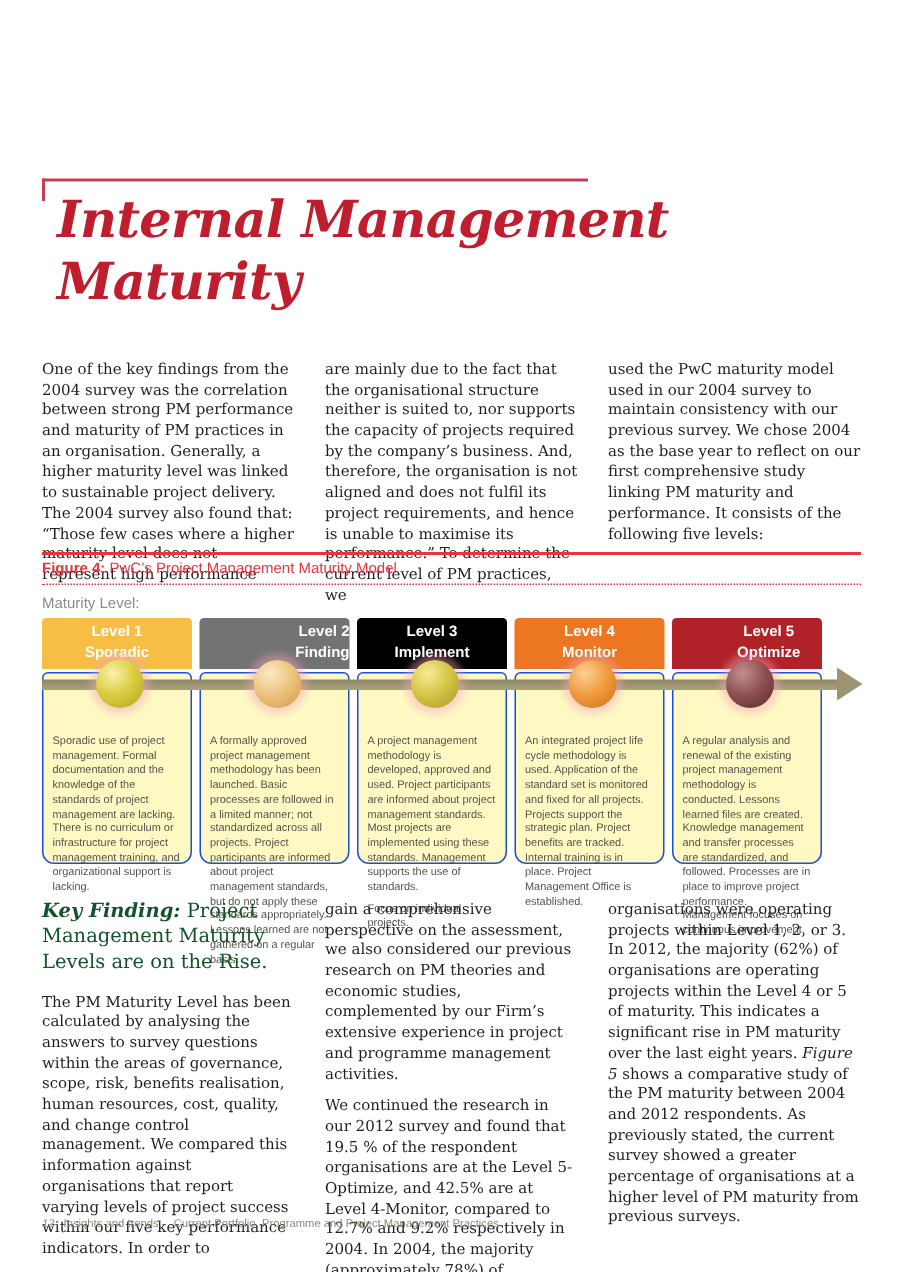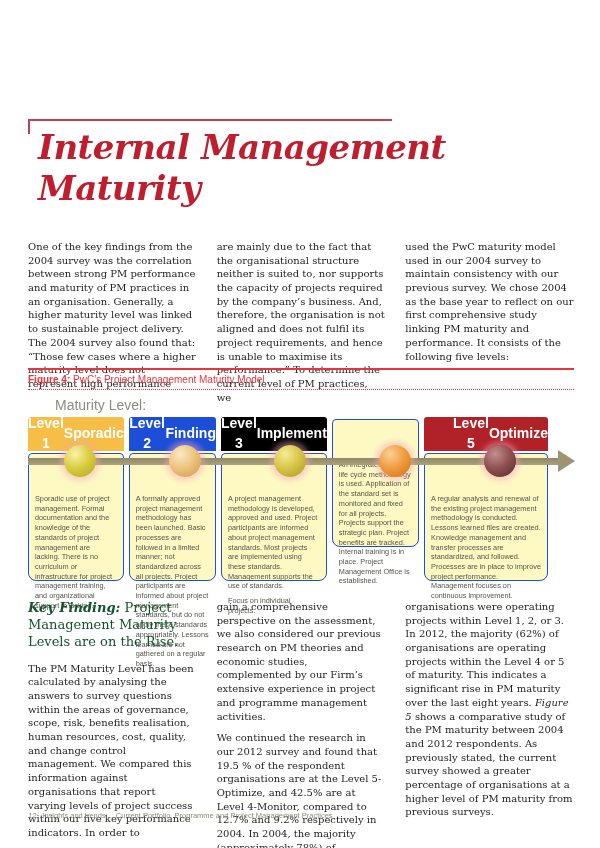--- a/index.html
+++ b/index.html
@@ -25,32 +25,32 @@
   .body-serif {
     font-family:"DejaVu Serif", serif; font-size:10px; line-height:1.37;
     color:#1e1e1e; text-align:left;
   }
   
   .figure { position:absolute; left:28px; top:368px; width:546px; }
   .fig-rule-top { height:2px; background:#e8353d; }
   .fig-caption { margin-top:4px; font-size:10px; color:#e8353d; }
   .fig-caption .b { font-weight:bold; }
   .fig-rule-dotted { margin-top:4px; border-top:1px dotted #e8353d; }
-  .fig-maturity-label { margin-top:7px; font-size:14px; color:#8c8c86;margin-left:27px; }
+  .fig-maturity-label { margin-top:7px; font-size:10px; color:#8c8c86; }
   .fig-cols {
     position:relative; margin-top:4px; width:520px;
     display:grid; grid-template-columns:repeat(5,1fr); column-gap:5px;
   }
   .fig-header {
-    height:34px; display:flex; flex-direction:row; align-items:center; justify-content:center;
-    color:#ffffff; font-weight:bold; font-size:14px; line-height:1.4;
+    height:34px; display:flex; flex-direction:column; align-items:center; justify-content:center;
+    color:#ffffff; font-weight:bold; font-size:10px; line-height:1.4;
     border-radius:3px 3px 0 0; text-align:center;
   }
   .hdr1 { background:#f6be45; }
-  .hdr2 { background:#1d4ed8; }
+  .hdr2 { background:#737373;align-items:flex-end; }
   .hdr3 { background:#000000; }
   .hdr4 { background:#ed7623; }
   .hdr5 { background:#b02228;padding-left:29px; }
   .fig-panel {
     margin-top:2px; height:128px; background:#fef9c3;
     border:1px solid #1d4ed8; border-radius:4px 4px 8px 8px;
     padding:40px 6px 5px 6px;
     font-size:7.3px; line-height:1.33; color:#55544a;
   }
   .fig-panel p { margin:0 0 5px 0; }
@@ -142,20 +142,24 @@
           <div>Level 3</div>
           <div>Implement</div>
         </div>
         <div class="fig-panel">
           <p>A project management methodology is developed, approved and used. Project participants are informed about project management standards. Most projects are implemented using these standards. Management supports the use of standards.</p>
           <p>Focus on individual projects.</p>
         </div>
       </div>
 
       <div>
+        <div class="fig-header hdr4">
+          <div>Level 4</div>
+          <div>Monitor</div>
+        </div>
         <div class="fig-panel">
           <p>An integrated project life cycle methodology is used. Application of the standard set is monitored and fixed for all projects. Projects support the strategic plan. Project benefits are tracked. Internal training is in place. Project Management Office is established.</p>
         </div>
       </div>
 
       <div>
         <div class="fig-header hdr5">
           <div>Level 5</div>
           <div>Optimize</div>
         </div>

